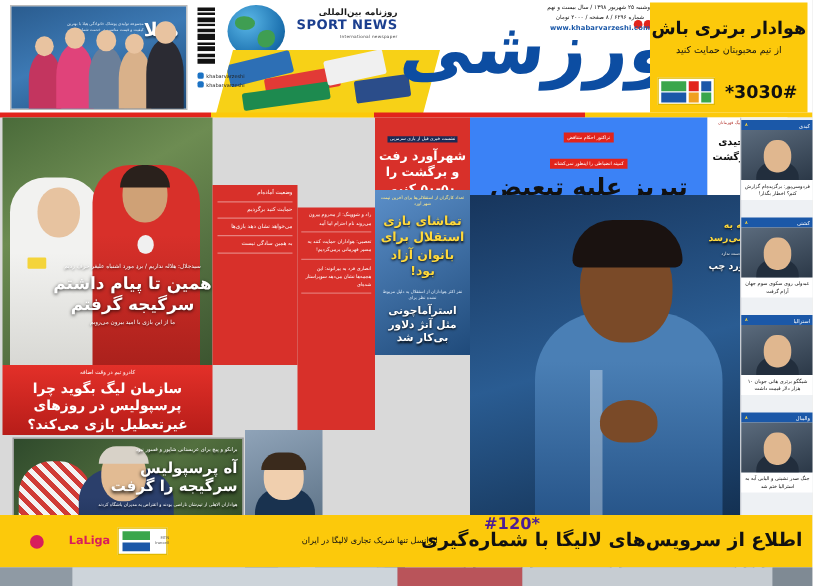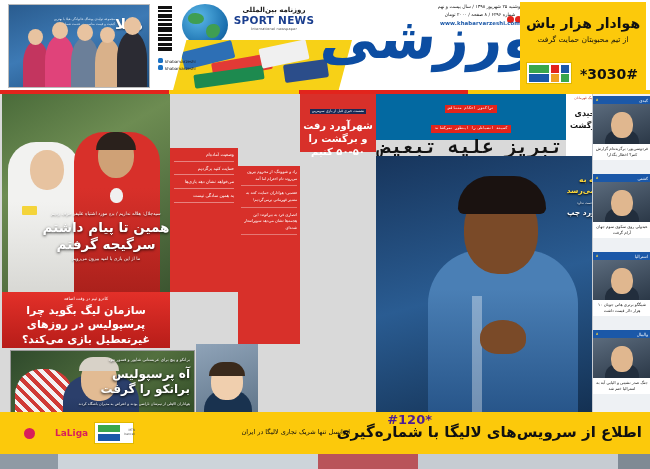--- a/index.html
+++ b/index.html
@@ -28,21 +28,21 @@
   .mh-barcode { position:absolute; left:158px; top:6px; width:14px; height:48px; }
   .mh-barcode i { display:block; width:100%; background:#111; }
 
   .mh-globe { position:absolute; left:182px; top:4px; width:46px; height:42px;
     border-radius:50%; background:radial-gradient(circle at 35% 32%,#5bb8e8,#1a6fae 70%,#0d4b7d); }
   .mh-globe:after { content:""; position:absolute; left:6px; top:9px; width:16px; height:11px;
     background:#3f9e52; border-radius:45% 55% 50% 50%; }
   .mh-globe:before { content:""; position:absolute; left:24px; top:20px; width:14px; height:14px;
     background:#3f9e52; border-radius:50% 40% 55% 45%; }
 
-  .mh-sportnews { position:absolute; left:230px; top:6px; width:88px; text-align:center; }
+  .mh-sportnews { position:absolute; left:230px; top:6px; width:88px; text-align:right; }
   .mh-sn-fa { font-size:7px; color:#1a1a1a; font-weight:bold; direction:rtl; }
   .mh-sn-en { font-size:10.5px; color:#1b3f8f; font-weight:bold; letter-spacing:.3px;
     line-height:1.1; margin-top:1px; }
   .mh-sn-sub { font-size:3.4px; color:#444; letter-spacing:.2px; }
 
   .mh-ribbon { position:absolute; left:172px; top:40px; width:180px; height:54px;
     background:#f7d117; clip-path:polygon(8% 0,100% 0,92% 100%,0 100%); overflow:hidden; }
   .mh-ribbon .sw { position:absolute; border-radius:2px; }
   .mh-ribbon .s1 { left:10px; top:6px; width:52px; height:18px; background:#2d6fb5; transform:rotate(-14deg); }
   .mh-ribbon .s2 { left:40px; top:18px; width:60px; height:16px; background:#e23a36; transform:rotate(-10deg); }
@@ -218,22 +218,22 @@
     background:linear-gradient(150deg,#5b8fc9,#1f4a7a); color:#fff; direction:rtl;
     text-align:center; padding:4px 3px; overflow:hidden; }
   .c4mid .sub { font-size:3.5px; line-height:1.5; color:#ffe98a; }
   .c4mid h3 { font-size:10px; font-weight:bold; line-height:1.35; margin-top:4px;
     color:#ffd93b; text-shadow:0 1px 2px #000; }
   .c4mid .sub2 { font-size:3.5px; line-height:1.5; margin-top:6px; color:#dbe9f7; }
   .c4mid h4 { font-size:8.5px; font-weight:bold; line-height:1.3; margin-top:3px;
     color:#fff; text-shadow:0 1px 2px #000; }
 
   
-  .chead { position:absolute; left:376px; top:0; width:190px; height:46px;
-    background:#0369a1; direction:rtl; text-align:center;font-family:Liberation Mono, monospace; }
+  .chead { position:absolute; left:376px; top:0; width:190px; height:62px;
+    background:#3b82f6; direction:rtl; text-align:center; }
   .chead .tagwrap { margin-top:2px; }
   .chead .tag { display:inline-block; background:#e2241c; color:#fff; font-size:3.8px;
     padding:1px 3px; line-height:1.5; }
   .chead h1 { font-size:19px; font-weight:bold; color:#111; margin-top:4px;
     line-height:1.15; }
 
   
   .rhead { position:absolute; left:566px; top:0; width:64px; height:62px;
     background:#fff; direction:rtl; text-align:right; padding:2px 3px; }
   .rhead .sub { font-size:3.4px; color:#b5342c; line-height:1.5; }
@@ -400,22 +400,22 @@
       <div class="mh-dots"><i></i><i></i><i></i></div>
     </div>
 
     <div class="mh-meta">
       <div>دوشنبه ۲۵ شهریور ۱۳۹۸ / سال بیست و نهم</div>
       <div>شماره ۶۲۹۶ / ۸ صفحه / ۲۰۰۰ تومان</div>
       <div class="url">www.khabarvarzeshi.com</div>
     </div>
 
     <div class="mh-ad">
-      <h2>هوادار هزار باش</h2>
-      <p>از تیم محبوبتان حمایت گرفت</p>
+      <h2>هوادار برتری باش</h2>
+      <p>از تیم محبوبتان حمایت کنید</p>
       <div class="code">*3030#</div>
       <div class="logos">
         <span class="lg1"></span>
           <span class="lg2"></span>
           <span class="lg3"></span>
         <span class="lg4"></span>
           <span class="lg5"></span>
           <span class="lg6"></span>
       </div>
     </div>
@@ -455,21 +455,21 @@
       <p>به همین سادگی نیست</p>
     </div>
 
     <div class="branko">
       <div class="branko-kef"></div>
       <div class="branko-body"></div>
       <div class="branko-head"></div>
       <div class="branko-hair"></div>
       <div class="branko-txt">
         <div class="sub">برانکو و پیچ برای عربستانی شاپور و فسور نبود</div>
-        <h3>آه پرسپولیس برانکو را گرفت</h3>
+        <h3>آه پرسپولیس سرگیجه را گرفت</h3>
         <div class="note">هواداران الاهلی از تیم‌شان ناراضی بودند و اعتراض به مدیران باشگاه کردند</div>
       </div>
     </div>
 
     <div class="child">
       <div class="child-body"></div>
         <div class="child-head"></div>
         <div class="child-hair"></div>
     </div>
 
@@ -485,20 +485,26 @@
 
     <div class="c3body">
       <p>راد و شووینگ: از محروم بیرون می‌روند نام احترام اما آمد</p>
       <p>تعصبی: هواداران حمایت کنند به مسیر قهرمانی برمی‌گردیم!</p>
       <p>انصاری فرد به بیرانوند: این هجمه‌ها نشان می‌دهد سوپراستار شده‌ای</p>
     </div>
 
     <div class="c4top">
       <div class="sub">نشست خبری قبل از بازی سرمربی</div>
       <h3>شهرآورد رفت و برگشت را ۵۰-۵۰ کنیم</h3>
+    </div>
+    <div class="c4mid">
+      <div class="sub">تعداد کارگران از استقلالی‌ها برای آخرین نیمت شهر آورد</div>
+      <h3>تماشای بازی استقلال برای بانوان آزاد بود!</h3>
+      <div class="sub2">نفر اکثر هواداران از استقلال به دلیل مربوط نشده نظر برای</div>
+      <h4>استرآماچونی مثل آنژ دلاور بی‌کار شد</h4>
     </div>
 
     <div class="chead">
       <div class="tagwrap">
         <span class="tag">تراکتور احکام متناقض</span>
       </div>
       <div class="tagwrap">
         <span class="tag">کمیته انضباطی را اینطور نمی‌کشاند</span>
       </div>
       <h1>تبریز علیه تبعیض</h1>

